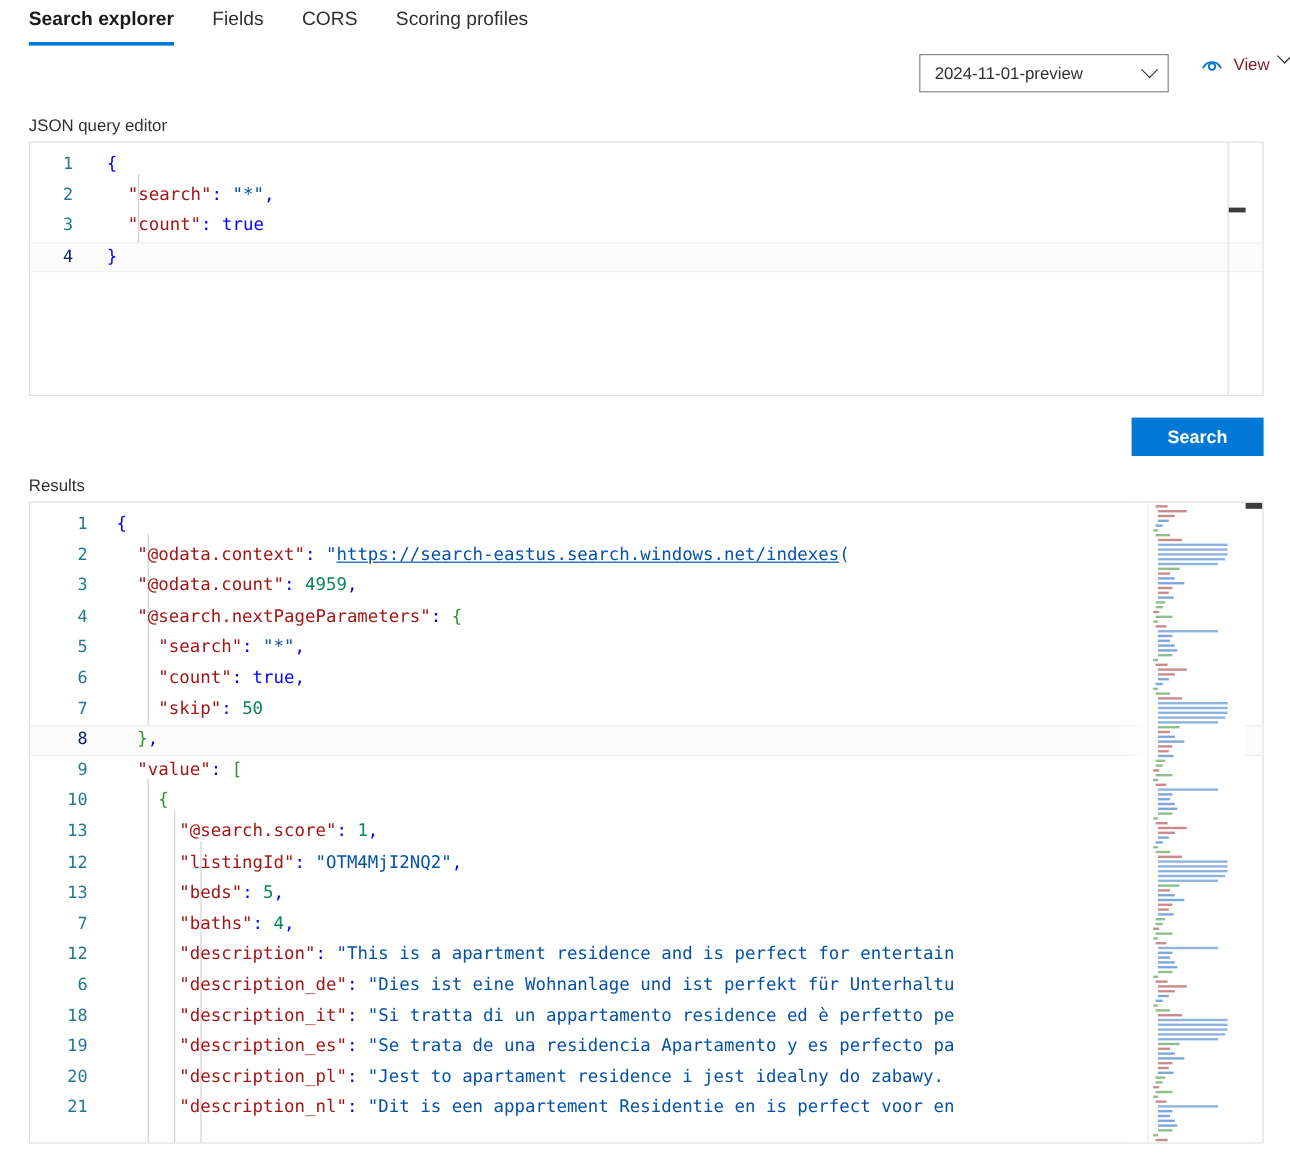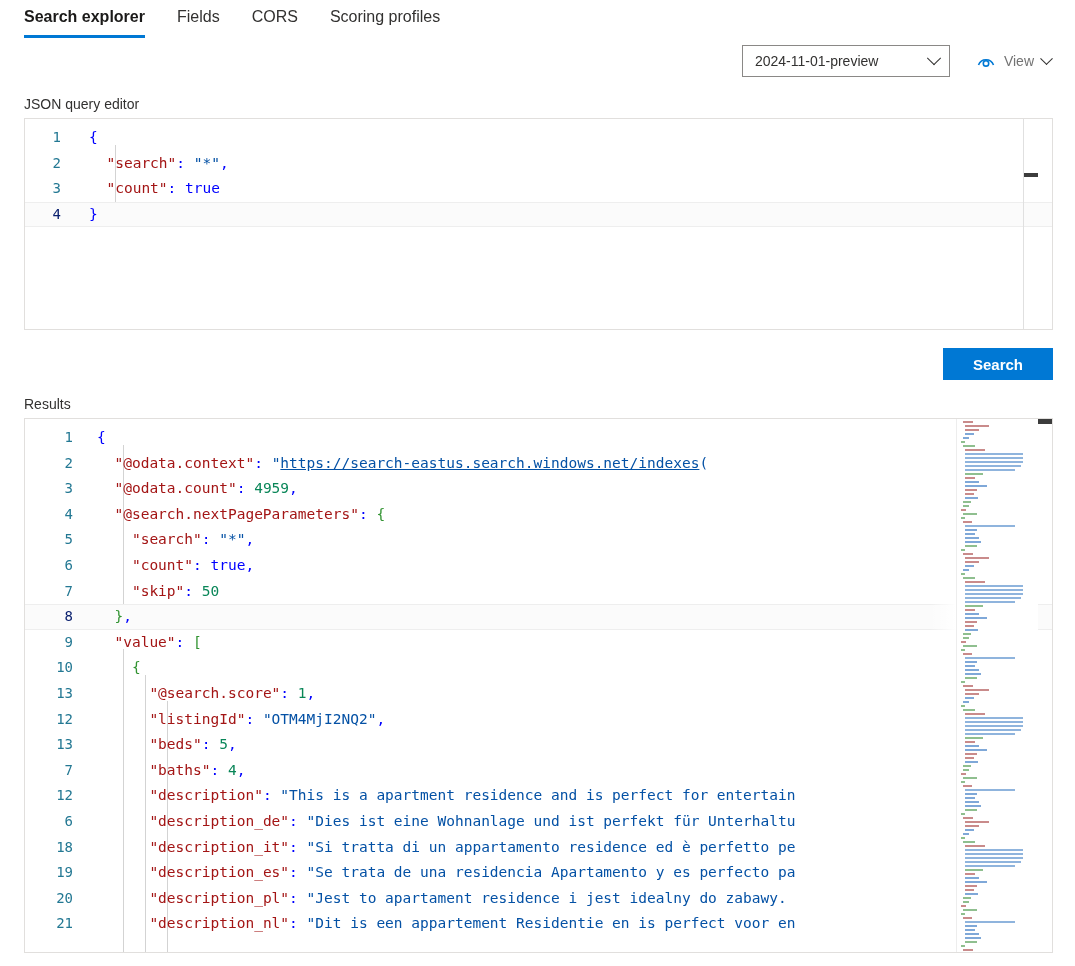--- a/index.html
+++ b/index.html
@@ -41,21 +41,20 @@
     background: #0078d4;
   }
   .tab:first-child.active .tab-underline { left: 0; right: 16px; }
 
   
   .toolbar {
     display: flex;
     align-items: center;
     justify-content: flex-end;
     height: 46px;
-    padding-right: 24px;
     gap: 0;
   }
   .api-select {
     display: flex;
     align-items: center;
     justify-content: space-between;
     width: 208px;
     height: 32px;
     padding: 0 10px 0 12px;
     border: 1px solid #8a8886;
@@ -66,26 +65,26 @@
   }
   .chev {
     display: inline-block;
     width: 10px; height: 10px;
     border-right: 1.4px solid #323130;
     border-bottom: 1.4px solid #323130;
     transform: rotate(45deg) translate(-2px,-2px);
   }
   .view-btn {
     display: flex;
-    align-items: center;
+    align-items: flex-start;
     gap: 8px;
     height: 32px;
     margin-left: 26px;
     font-size: 14px;
-    color: #737373;
+    color: #7f1d1d;
     cursor: pointer;
   }
   .view-btn .chev { width: 9px; height: 9px; }
   .eye-icon { display:block; }
 
   
   .section-label {
     font-size: 14px;
     color: #323130;
     padding: 0 0 6px 24px;

